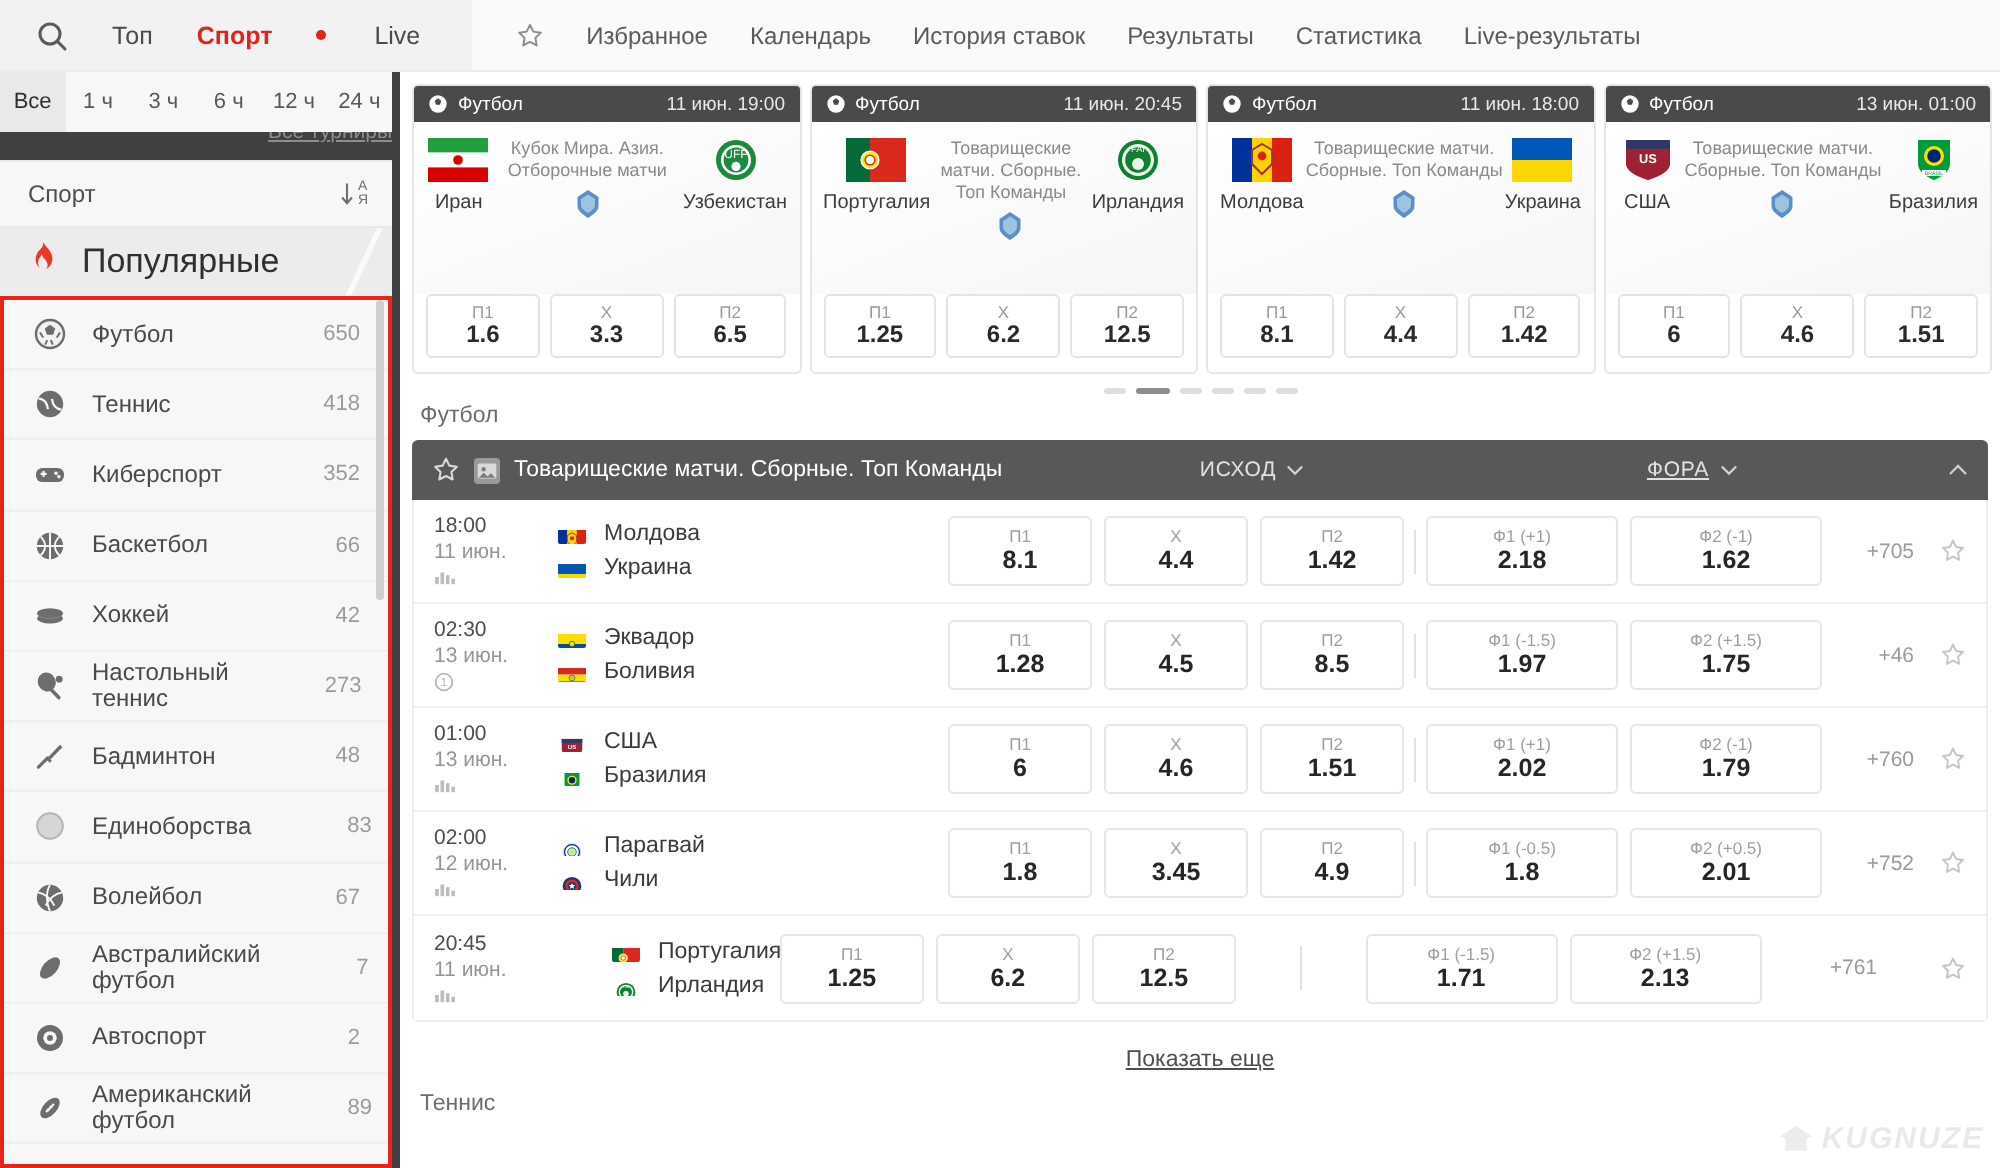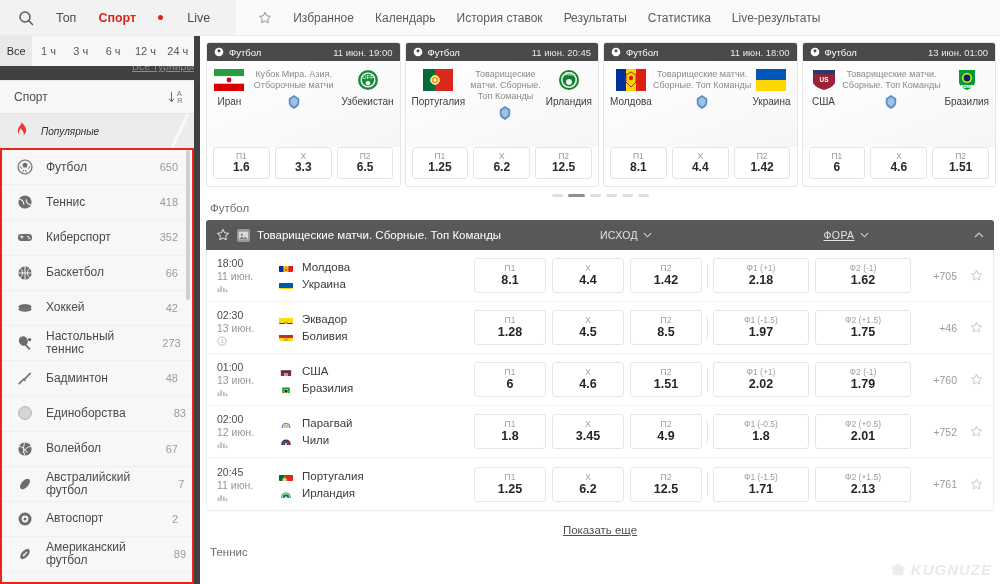--- a/index.html
+++ b/index.html
@@ -29,40 +29,40 @@
   .live-dot { width: 5px; height: 5px; border-radius: 50%; background: #e32119; display: block; }
   .nav-right { display: flex; align-items: flex-start; gap: 21px; padding-left: 22px; }
   .star-ic { width: 14px; height: 14px; display:block; }
   .nav-link { font-size: 12px; color: #5b5b5b; white-space: nowrap; cursor: pointer; }
 
   
   .body-row { flex: 1 1 auto; display: flex; min-height: 0; }
 
   
   .sidebar { width: 200px; flex: 0 0 200px; background: #f7f7f7; position: relative;
-             border-right: 6px solid #404040; display: flex; flex-direction: column; min-height:0; }
+             border-right: 4px solid #404040; display: flex; flex-direction: column; min-height:0; }
   .time-tabs { display: flex; height: 30px; flex: 0 0 30px; align-items: stretch; background:#f7f7f7; }
   .ttab { flex: 1; display: flex; align-items: center; justify-content: center;
           font-size: 11px; color: #585858; cursor: pointer; }
   .ttab.active { background: #e9e9e9; color: #2e2e2e; }
   .all-tourn-wrap { height: 14px; flex: 0 0 14px; display:flex; align-items:flex-start; justify-content:flex-end;
                     overflow:hidden; background:#404040; }
   .all-tourn { font-size: 10.5px; color: #8d8d8d; text-decoration: underline;
                transform: translateY(-6px); cursor:pointer; }
   .sport-head { height: 34px; flex: 0 0 34px; display: flex; align-items: center;
                 justify-content: space-between; padding: 0 12px 0 14px;
                 border-top: 1px solid #e8e8e8; border-bottom: 1px solid #e8e8e8; background:#f7f7f7; }
   .sport-head-label { font-size: 12px; color: #4d4d4d; }
   .sort-ctl { display: flex; align-items: center; gap: 1px; cursor: pointer; }
   .sort-az { display: flex; flex-direction: column; font-size: 7px; line-height: 7px; color: #6f6f6f; }
   .popular-row { height: 34px; flex: 0 0 34px; display:flex; align-items:center; gap: 12px;
                  padding-left: 14px; background: #ececec; position: relative; cursor: pointer; }
   .popular-row::after { content:""; position:absolute; right:0; top:0; bottom:0; width:28px;
                         background: linear-gradient(115deg, transparent 46%, #ffffff 47%, #ffffff 53%, transparent 54%); opacity:.75; }
-  .popular-label { font-size: 10px; color: #2f2f2f; font-style: italic; }
+  .popular-label { font-size: 17px; color: #2f2f2f; }
 
   .sport-list-box { position: relative; flex: 1 1 auto; min-height:0; overflow: hidden;
                     border: 2px solid #e8251b; border-left: 2px solid #e8251b; }
   .sport-list { background: #f7f7f7; }
   .sport-item { height: 35.2px; display: flex; align-items: center; padding: 0 14px 0 14px;
                 gap: 12px; border-bottom: 1px solid #efefef; cursor: pointer; }
   .sport-item .ico { width: 18px; flex: 0 0 18px; display: flex; align-items: center; justify-content: center; }
   .sport-name { flex: 1 1 auto; font-size: 12px; color: #4a4a4a; line-height: 13px; }
   .sport-count { font-size: 11px; color: #9b9b9b; margin-left: 36px; }
   .sb-scrollbar { position: absolute; right: 2px; top: 0; width: 4px; height: 150px;
@@ -104,21 +104,21 @@
               border-radius:2px; display:flex; align-items:center; justify-content:center; }
   .th-title { font-size: 11.5px; color: #ffffff; flex: 1 1 auto; }
   .th-col { font-size: 10.5px; color: #e2e2e2; letter-spacing:.4px; display:flex; align-items:center; gap:5px; cursor:pointer; }
   .th-col.outcome { width: 232px; justify-content:center; }
   .th-col.fora { width: 208px; justify-content:center;text-decoration:underline; }
   .th-collapse { width: 34px; display:flex; justify-content:flex-end; cursor:pointer; }
 
   .rows { margin: 0 6px; border: 1px solid #ededed; border-top: none; border-radius: 0 0 3px 3px; }
   .mrow { height: 52px; display: flex; align-items: center; padding: 0 10px;
           border-bottom: 1px solid #f0f0f0; background: #fff; }
-  .mrow:last-child { border-bottom: none; }
+  .mrow:last-child { border-bottom: none; gap: 27px; }
   .time-col { width: 48px; flex: 0 0 48px; display: flex; flex-direction: column; gap: 1px; }
   .t-time { font-size: 10.5px; color: #4c4c4c; line-height: 12px; }
   .t-date { font-size: 10.5px; color: #959595; line-height: 12px; }
   .t-ic { height: 11px; display: flex; align-items: center; }
   .teams-col { flex: 1 1 auto; min-width: 0; display: flex; flex-direction: column; gap: 5px; padding-left: 14px; }
   .team-line { display: flex; align-items: center; gap: 9px; }
   .team-line .tname { font-size: 11.5px; color: #3b3b3b; white-space: nowrap; }
   .odds-group { display: flex; gap: 6px; }
   .ocell { width: 72px; border: 1px solid #e6e6e6; border-radius: 3px; background: #fff;
            padding: 4px 0 5px 0; text-align: center; cursor: pointer; }

